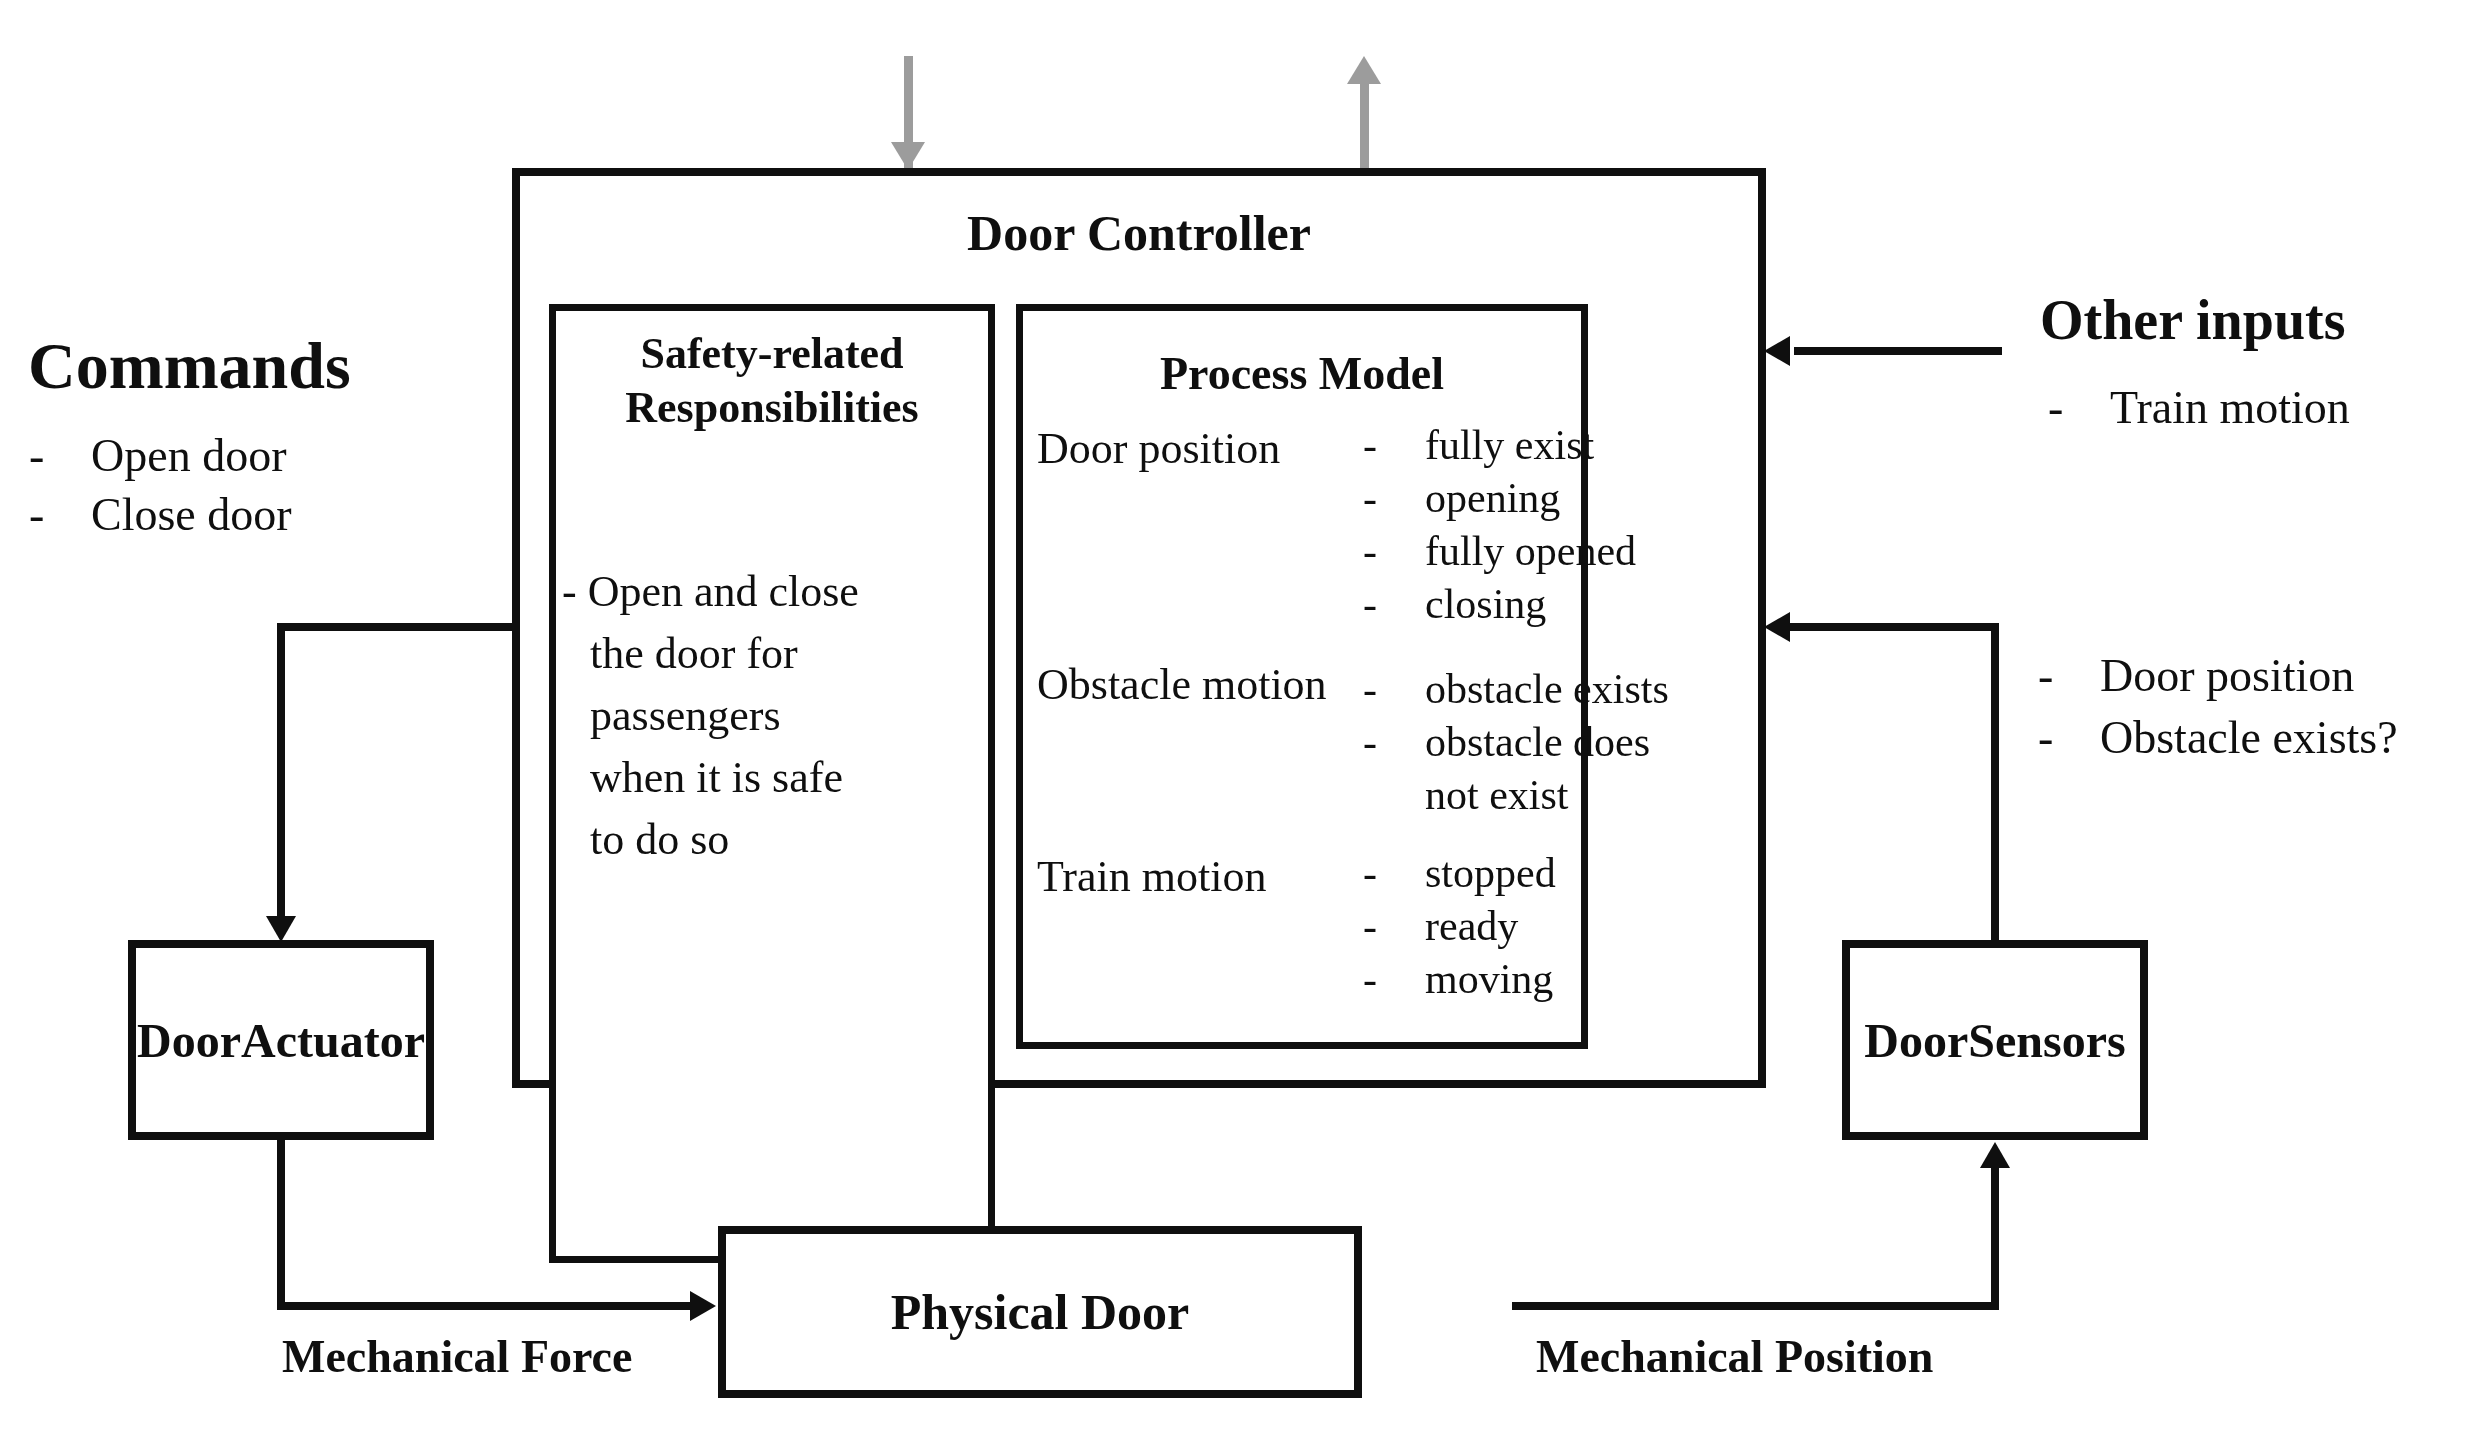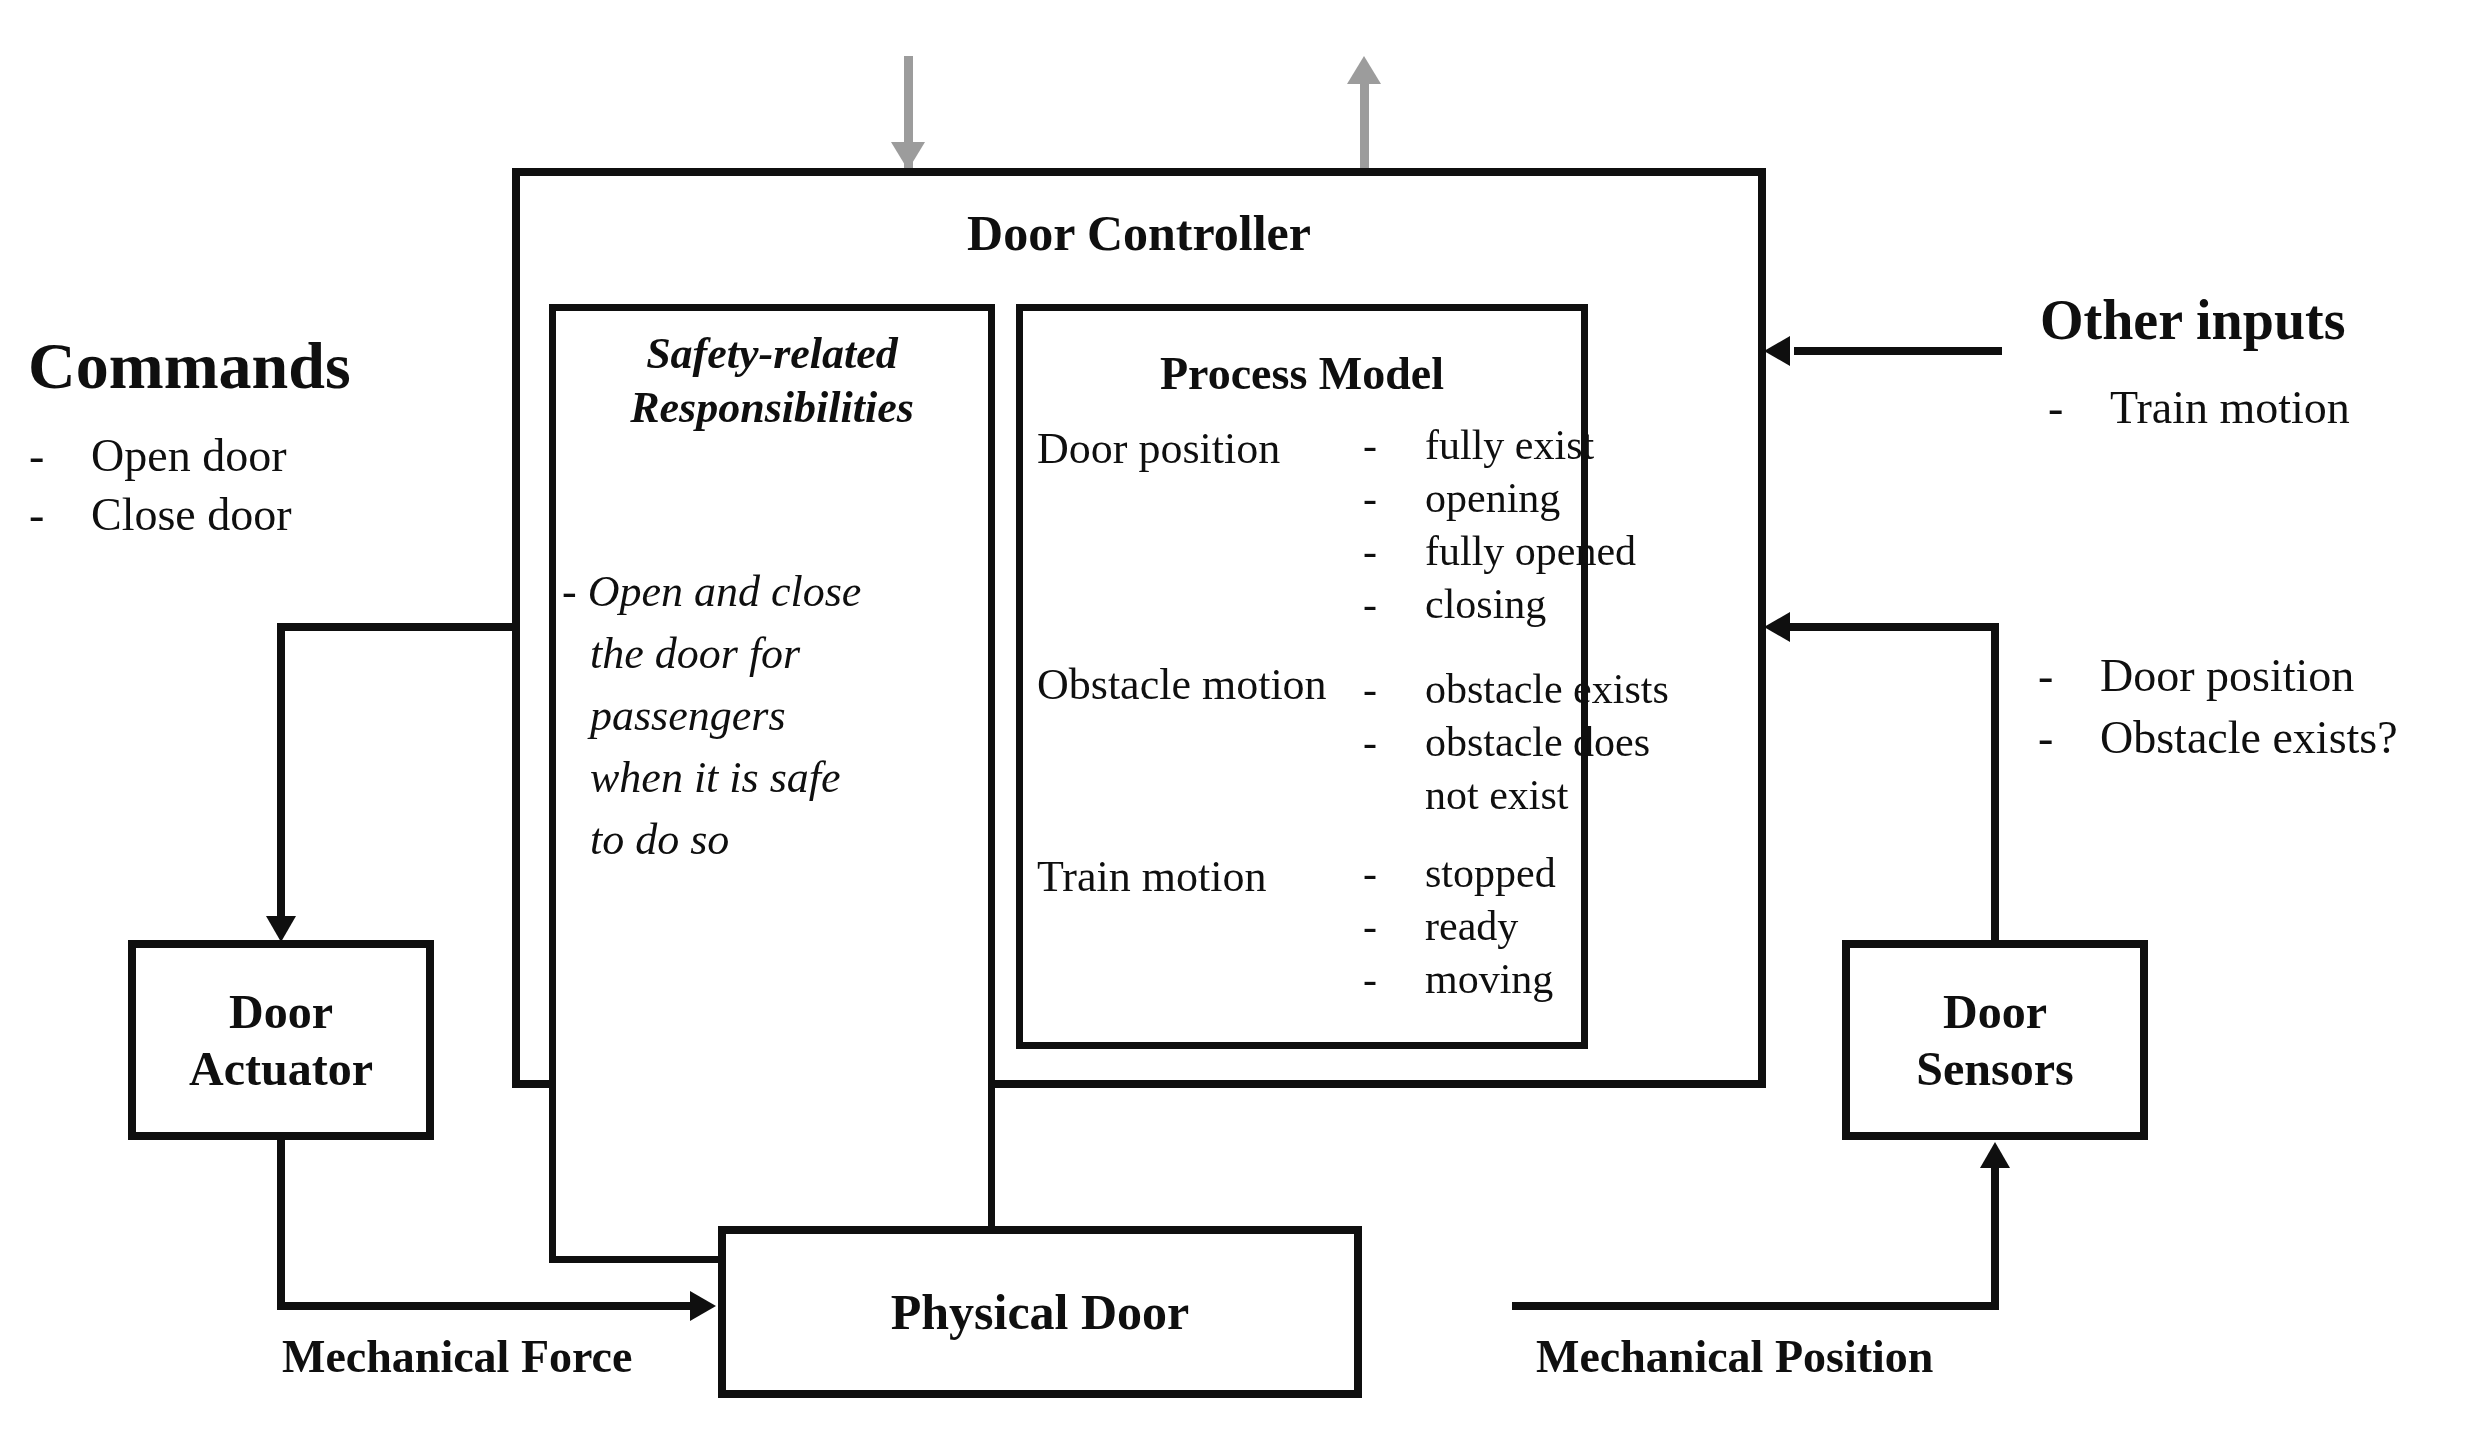--- a/index.html
+++ b/index.html
@@ -31,40 +31,40 @@
   .side-items{position:absolute;font-size:46px;}
   .side-item{display:flex;align-items:flex-start;line-height:59px;}
   .side-item .dash{display:inline-block;width:62px;flex:0 0 62px;}
   .pm-label{position:absolute;font-size:44px;white-space:nowrap;}
   .pm-values{position:absolute;font-size:42px;}
   .pm-item{display:flex;align-items:flex-start;line-height:53px;}
   .pm-item .dash{display:inline-block;width:62px;flex:0 0 62px;}
   .pm-item .val{display:inline-block;width:280px;}
   .safety-body{position:absolute;left:34px;top:250px;font-size:44px;line-height:62px;}
   .safety-body .line0{margin-left:-28px;}
-  .small-box-title{width:100%;height:100%;display:flex;flex-direction:column;align-items:center;justify-content:center;
+  .small-box-title{width:100%;height:100%;display:flex;flex-direction:row;align-items:center;justify-content:center;
     font-size:48px;font-weight:bold;line-height:57px;text-align:center;}
   .physical-title{width:100%;height:100%;display:flex;align-items:center;justify-content:center;font-size:50px;font-weight:bold;}
   .flow-label{position:absolute;font-size:46px;font-weight:bold;white-space:nowrap;}
 </style>
 </head>
 <body>
 
 <div id="canvas">
 
   <div class="vline gray abs" style="left:904px;top:56px;width:9px;height:114px;"></div>
   <div class="head head-down-gray" style="left:891px;top:142px;"></div>
 
   <div class="head head-up-gray" style="left:1347px;top:56px;"></div>
   <div class="vline gray abs" style="left:1360px;top:82px;width:9px;height:88px;"></div>
 
   <div class="box" style="left:512px;top:168px;width:1254px;height:920px;">
     <div class="ctrl-title">Door Controller</div>
 
-    <div class="inner-box" style="left:29px;top:128px;width:446px;height:959px;font-style:italic;">
+    <div class="inner-box" style="left:29px;top:128px;width:446px;height:959px;">
       <div class="inner-title safety-title">
         <div>Safety-related</div>
         <div>Responsibilities</div>
       </div>
       <div class="safety-body">
         <div class="line0">- Open and close</div>
         <div>the door for</div>
         <div>passengers</div>
         <div>when it is safe</div>
         <div>to do so</div>

